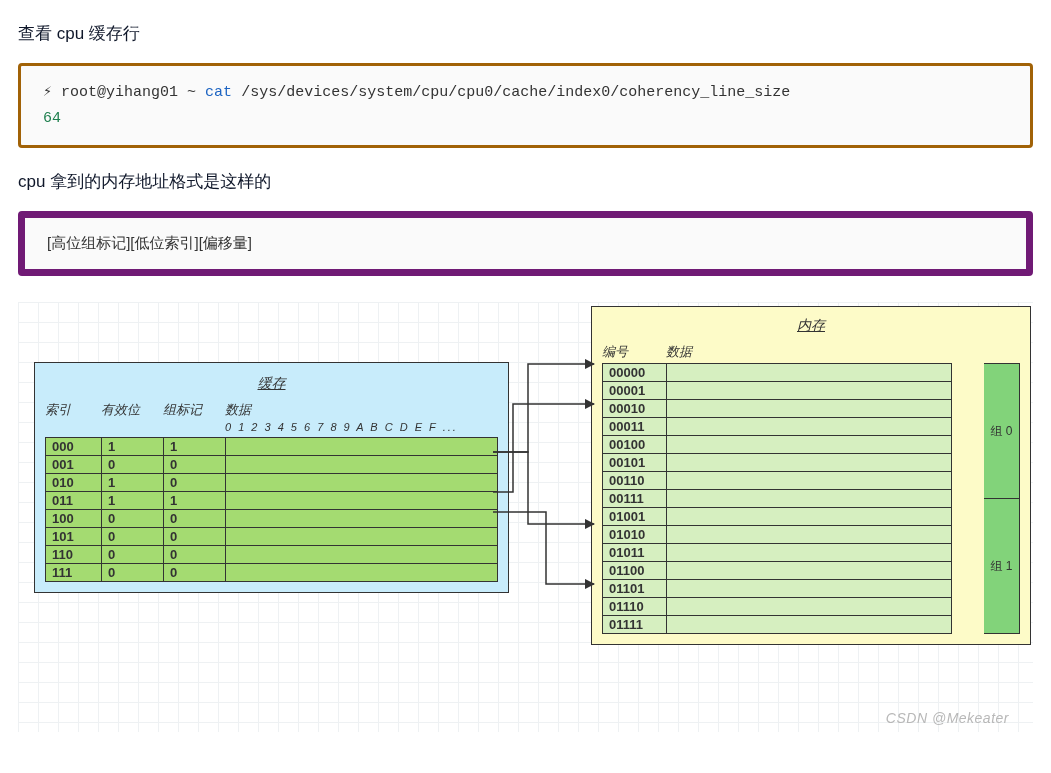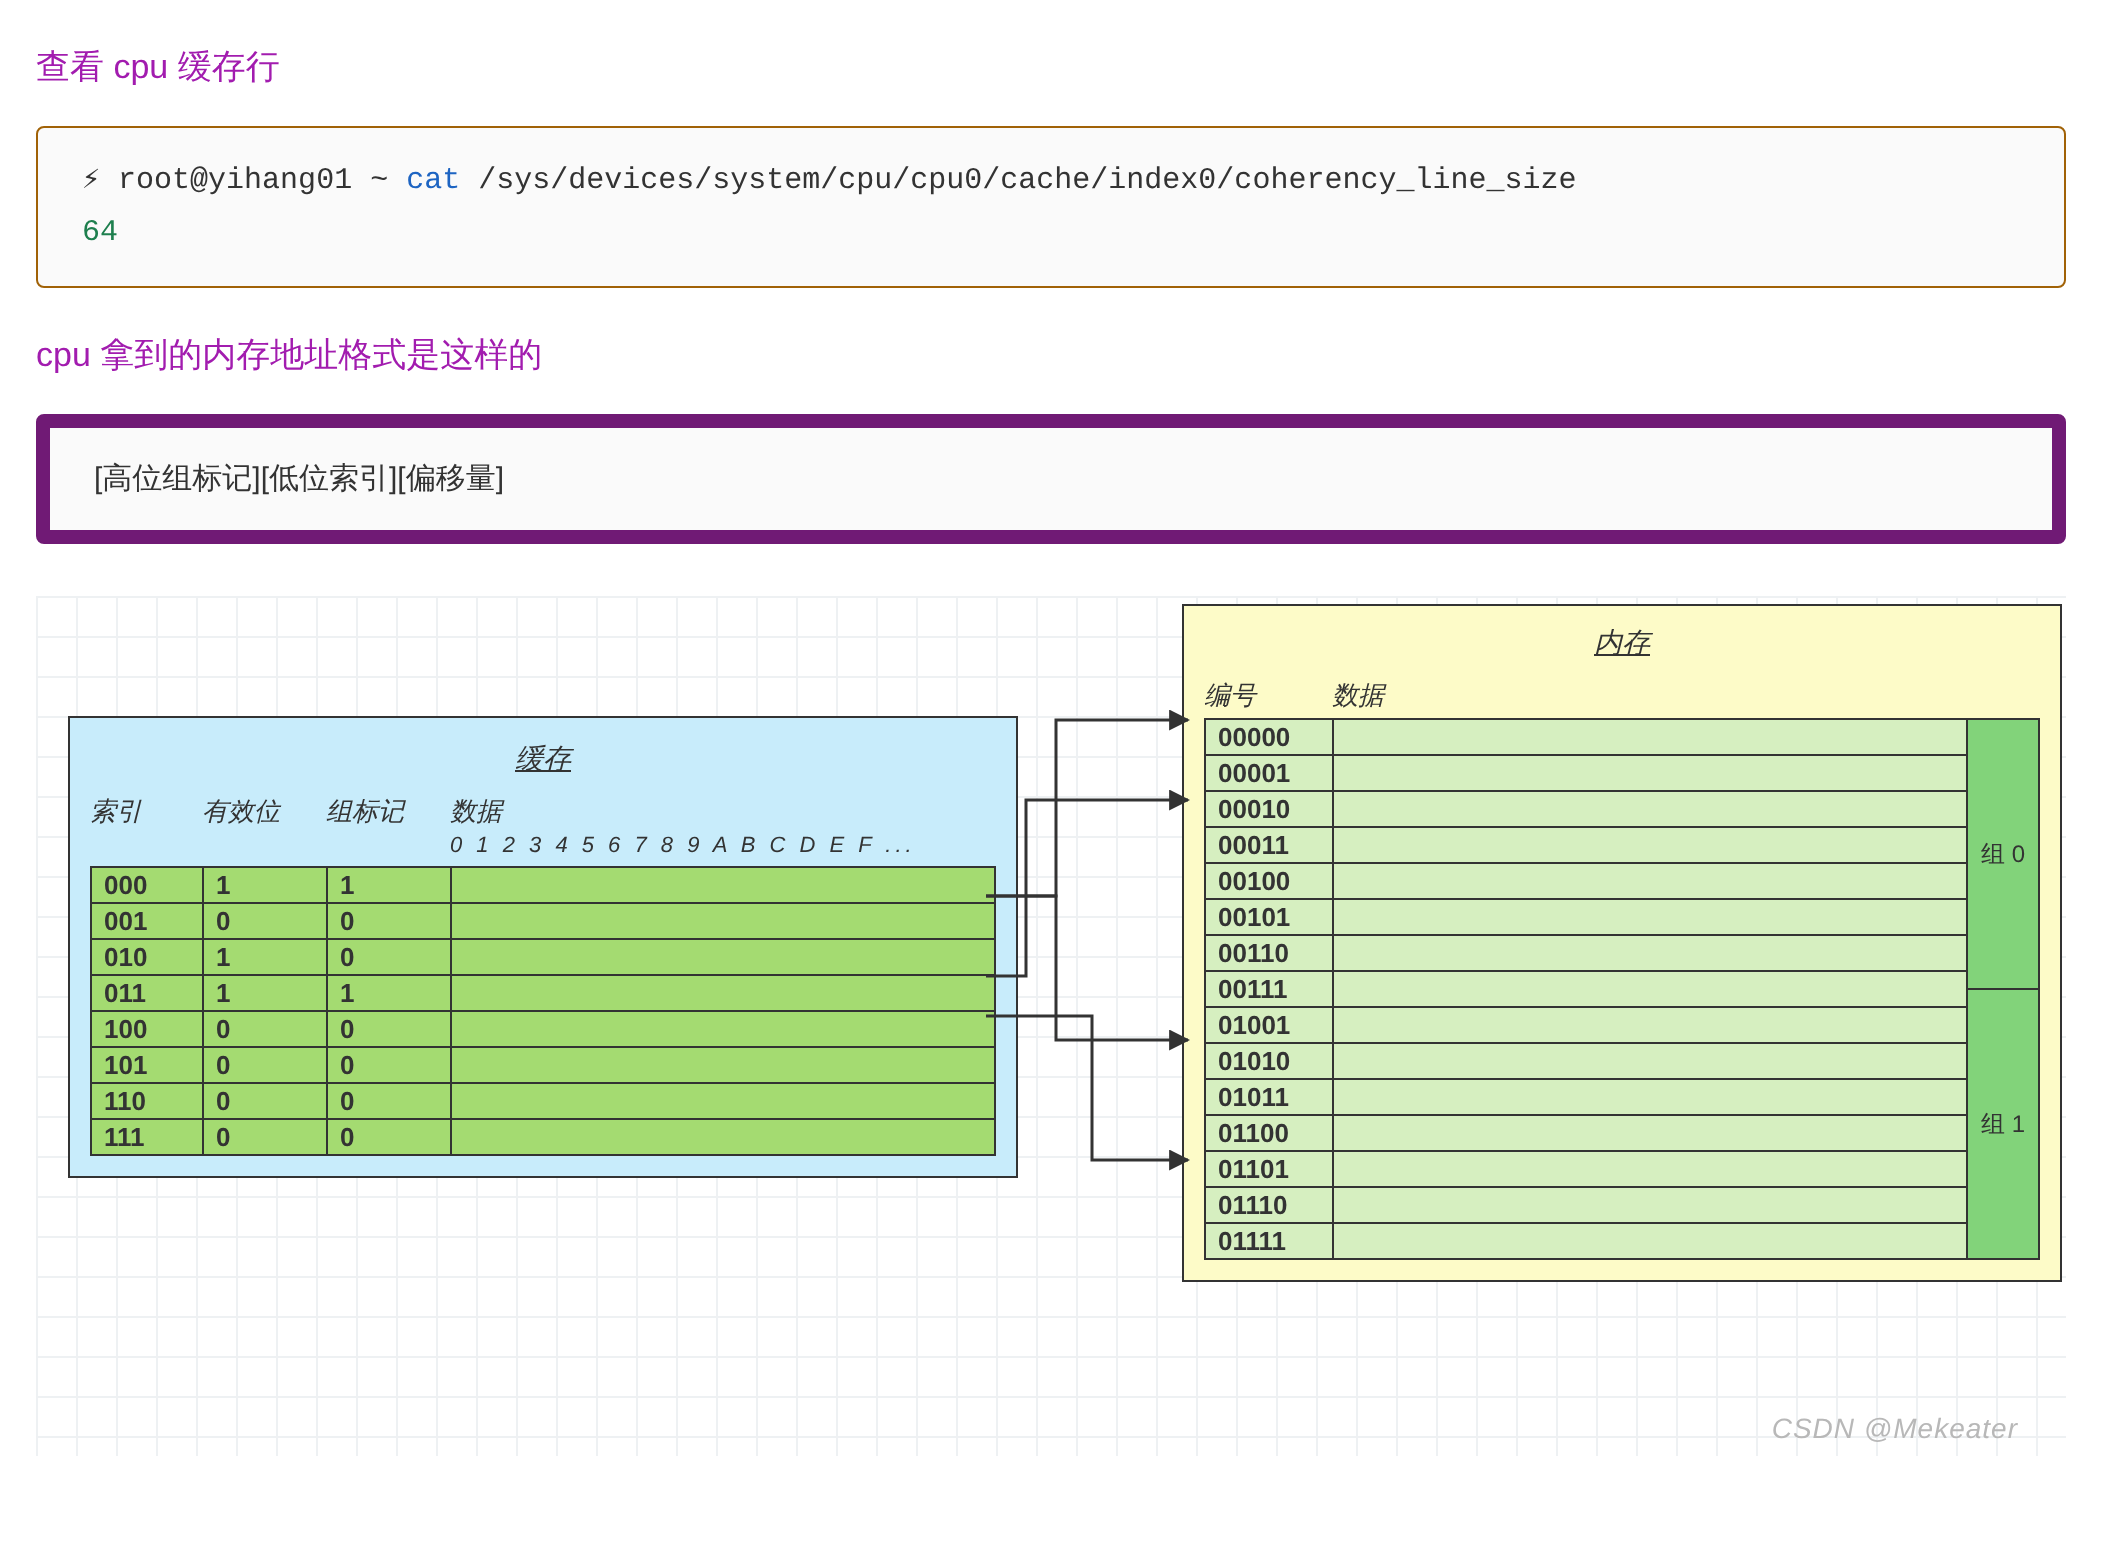--- a/index.html
+++ b/index.html
@@ -1,18 +1,18 @@
 <!DOCTYPE html>
 <html><head>
 <meta charset="utf-8">
 <style>
   html,body{margin:0;padding:0;font-family:"Helvetica Neue",Arial,"PingFang SC","Microsoft YaHei",sans-serif;color:#333;background:#fff;}
   .page{width:1051px;padding:18px 18px 0 18px;box-sizing:border-box;}
-  .heading{font-size:17px;color:#a21caf;margin:4px 0 18px 0;}
-  .codeblock{border:1px solid #a16207;background:#fafafa;border-radius:4px;padding:14px 22px;margin:0 0 22px 0;font-family:"SFMono-Regular",Consolas,"Courier New",monospace;font-size:15px;line-height:1.7;color:#333;white-space:pre;}
+  .heading{font-size:17px;color:#0f172a;margin:4px 0 18px 0;}
+  .codeblock{border:3px solid #a16207;background:#fafafa;border-radius:4px;padding:14px 22px;margin:0 0 22px 0;font-family:"SFMono-Regular",Consolas,"Courier New",monospace;font-size:15px;line-height:1.7;color:#333;white-space:pre;}
   .prompt{color:#333}
   .cmd{color:#1d64c2}
   .path{color:#333}
   .out{color:#1e7f4e}
   .addrblock{border:7px solid #701a75;background:#fafafa;border-radius:4px;padding:16px 22px;margin:0 0 26px 0;font-size:15px;color:#333;}
   .diagram{position:relative;width:1015px;height:430px;}
   .grid{position:absolute;inset:0;background:
     repeating-linear-gradient(to right, #eef1f3 0 1px, transparent 1px 20px),
     repeating-linear-gradient(to bottom,#eef1f3 0 1px, transparent 1px 20px);
     background-color:#fff;}
@@ -32,21 +32,21 @@
   table td{border:1px solid #333;height:18px;padding:0 6px;box-sizing:border-box;}
   .cache-tbl{background:#a4db71;}
   .cache-tbl td:nth-child(1){width:56px;font-weight:bold}
   .cache-tbl td:nth-child(2){width:62px;font-weight:bold}
   .cache-tbl td:nth-child(3){width:62px;font-weight:bold}
   .cache-tbl td:nth-child(4){}
   .mem-wrap{display:flex;align-items:stretch}
   .mem-tbl{flex:1;}
   .mem-tbl tr td:nth-child(1){width:64px;background:#d6efc0;font-weight:bold}
   .mem-tbl tr td:nth-child(2){background:#d6efc0}
-  .grp-col{width:36px;display:flex;flex-direction:column;}
+  .grp-col{width:36px;display:flex;flex-direction:column;padding-left:32px;}
   .grp{flex:1;border:1px solid #333;border-left:none;background:#82d37a;display:flex;align-items:center;justify-content:center;font-size:12px;box-sizing:border-box}
   .grp + .grp{border-top:none}
   svg.arrows{position:absolute;inset:0;pointer-events:none}
   .watermark{position:absolute;right:24px;bottom:6px;color:#b8b8b8;font-size:14px;font-style:italic;letter-spacing:.5px}
 </style>
 </head>
 <body>
 <div class="page">
 
 <div class="heading">查看 cpu 缓存行</div>

